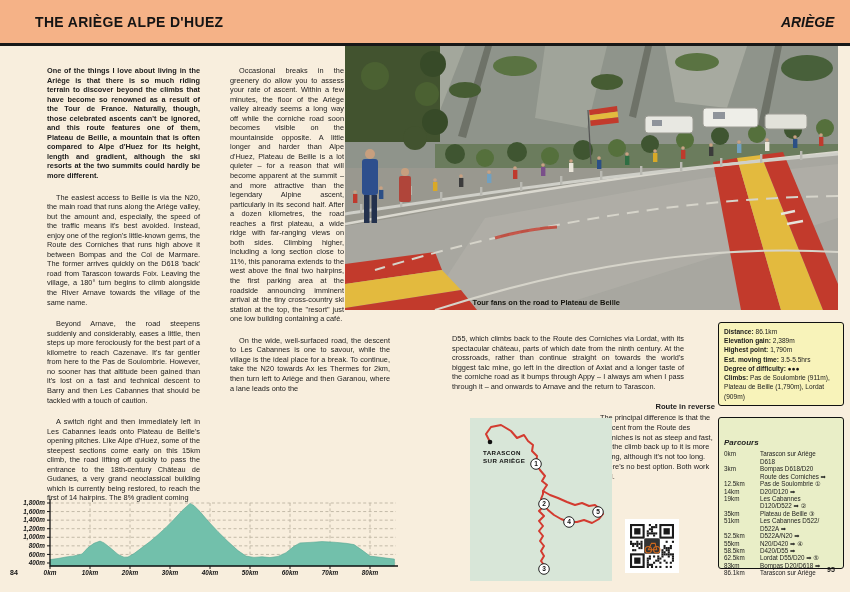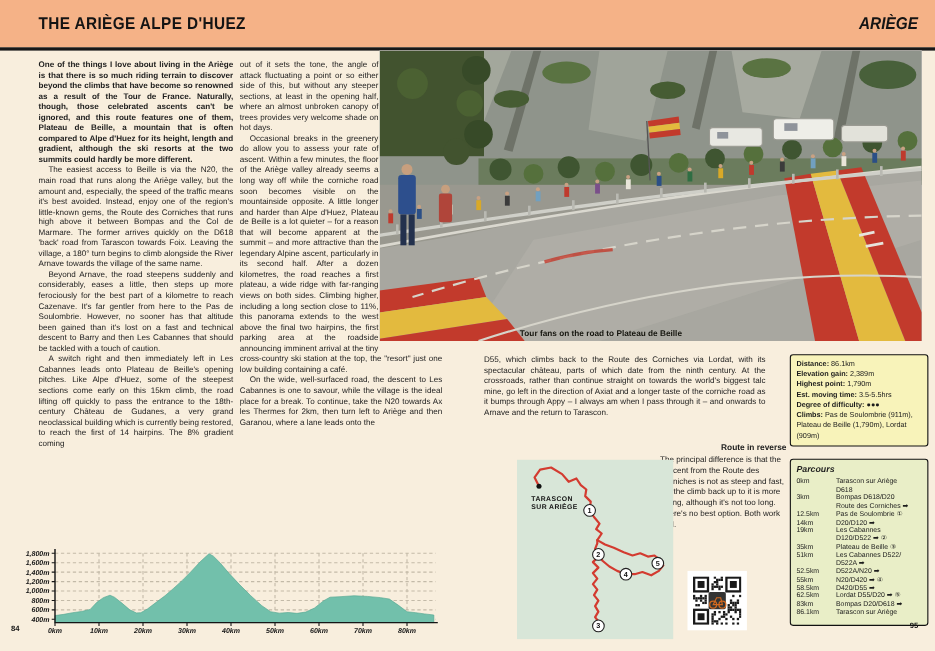--- a/index.html
+++ b/index.html
@@ -12,21 +12,21 @@
   
   .header-band{position:absolute;left:0;top:0;width:850px;height:43px;background:#f5b287;}
   .page-title{position:absolute;left:35px;top:13px;font-size:15.5px;font-weight:bold;
     letter-spacing:.4px;color:#141414;transform:scaleX(.9);transform-origin:left center;white-space:nowrap;}
   .region-label{position:absolute;right:16px;top:13px;font-size:15.5px;font-weight:bold;font-style:italic;
     color:#141414;transform:scaleX(.9);transform-origin:right center;white-space:nowrap;}
   .header-rule{position:absolute;left:0;top:43px;width:850px;height:2.5px;background:#181818;}
 
   
   .bodytext{font-size:7.35px;line-height:1.3;text-align:justify;}
-  .bodytext p{margin:0;}
+  .bodytext p{margin:12px;}
   .bodytext p.ind{text-indent:9px;}
   .lead{font-weight:bold;}
   .col1{position:absolute;left:35px;top:54px;width:177px;}
   .col2{position:absolute;left:218px;top:54px;width:184px;}
   .photo-spacer{float:right;width:58px;height:258px;}
 
   
   .photo{position:absolute;left:345px;top:46px;width:493px;height:264px;overflow:hidden;background:#ffffff;}
   .photo-caption{position:absolute;right:218px;bottom:3px;font-size:7.5px;font-weight:bold;color:#15150e;white-space:nowrap;}
 
@@ -42,21 +42,21 @@
   
   .qr-box{position:absolute;left:625px;top:519px;width:54px;height:54px;background:#ffffff;
     display:flex;align-items:center;justify-content:center;}
 
   
   .stats-box{position:absolute;left:718px;top:322px;width:126px;box-sizing:border-box;
     background:#f8f3ba;border:1.6px solid #111;border-radius:3px;padding:4px 5px;
     font-size:6.6px;line-height:1.4;}
   .stat-row b{font-weight:bold;}
   .parcours-box{position:absolute;left:718px;top:417px;width:126px;height:152px;box-sizing:border-box;
-    background:#e9eec7;border:1.6px solid #111;border-radius:3px;padding:4px 5px;
+    background:#e9eec7;border:1.6px solid #111;border-radius:3px;padding:20px 5px;
     font-size:6.3px;line-height:1.18;}
   .parcours-heading{font-style:italic;font-weight:bold;font-size:8px;margin:0 0 3px 0;}
   .pc-row{display:flex;}
   .pc-km{width:36px;flex:0 0 36px;}
   .pc-desc{flex:1;white-space:pre-line;}
 
   
   .chart{position:absolute;left:10px;top:494px;width:400px;height:92px;}
 
   .pageno{position:absolute;font-size:7px;font-weight:bold;color:#141414;}
@@ -73,21 +73,20 @@
 
 <div class="col1 bodytext">
   <p class="lead">One of the things I love about living in the Ariège is that there is so much riding terrain to discover beyond the climbs that have become so renowned as a result of the Tour de France. Naturally, though, those celebrated ascents can't be ignored, and this route features one of them, Plateau de Beille, a mountain that is often compared to Alpe d'Huez for its height, length and gradient, although the ski resorts at the two summits could hardly be more different.</p>
   <p class="ind">The easiest access to Beille is via the N20, the main road that runs along the Ariège valley, but the amount and, especially, the speed of the traffic means it's best avoided. Instead, enjoy one of the region's little-known gems, the Route des Corniches that runs high above it between Bompas and the Col de Marmare. The former arrives quickly on the D618 'back' road from Tarascon towards Foix. Leaving the village, a 180° turn begins to climb alongside the River Arnave towards the village of the same name.</p>
   <p class="ind">Beyond Arnave, the road steepens suddenly and considerably, eases a little, then steps up more ferociously for the best part of a kilometre to reach Cazenave. It's far gentler from here to the Pas de Soulombrie. However, no sooner has that altitude been gained than it's lost on a fast and technical descent to Barry and then Les Cabannes that should be tackled with a touch of caution.</p>
   <p class="ind">A switch right and then immediately left in Les Cabannes leads onto Plateau de Beille's opening pitches. Like Alpe d'Huez, some of the steepest sections come early on this 15km climb, the road lifting off quickly to pass the entrance to the 18th-century Château de Gudanes, a very grand neoclassical building which is currently being restored, to reach the first of 14 hairpins. The 8% gradient coming</p>
 </div>
 
 <div class="col2 bodytext">
   <div class="photo-spacer"></div>
-  <p>out of it sets the tone, the angle of attack fluctuating a point or so either side of this, but without any steeper sections, at least in the opening half, where an almost unbroken canopy of trees provides very welcome shade on hot days.</p>
   <p class="ind">Occasional breaks in the greenery do allow you to assess your rate of ascent. Within a few minutes, the floor of the Ariège valley already seems a long way off while the corniche road soon becomes visible on the mountainside opposite. A little longer and harder than Alpe d'Huez, Plateau de Beille is a lot quieter – for a reason that will become apparent at the summit – and more attractive than the legendary Alpine ascent, particularly in its second half. After a dozen kilometres, the road reaches a first plateau, a wide ridge with far-ranging views on both sides. Climbing higher, including a long section close to 11%, this panorama extends to the west above the final two hairpins, the first parking area at the roadside announcing imminent arrival at the tiny cross-country ski station at the top, the "resort" just one low building containing a café.</p>
   <p class="ind">On the wide, well-surfaced road, the descent to Les Cabannes is one to savour, while the village is the ideal place for a break. To continue, take the N20 towards Ax les Thermes for 2km, then turn left to Ariège and then Garanou, where a lane leads onto the</p>
 </div>
 
 <div class="photo">
   <svg width="493" height="264" viewBox="0 0 493 264">
     <rect x="0" y="0" width="493" height="264" fill="#99988f"></rect>
 
     <rect x="0" y="0" width="493" height="122" fill="#8f948b"></rect>
     <polygon points="60,0 120,0 92,72 40,62" fill="#a7aa9f" opacity=".85"></polygon>

